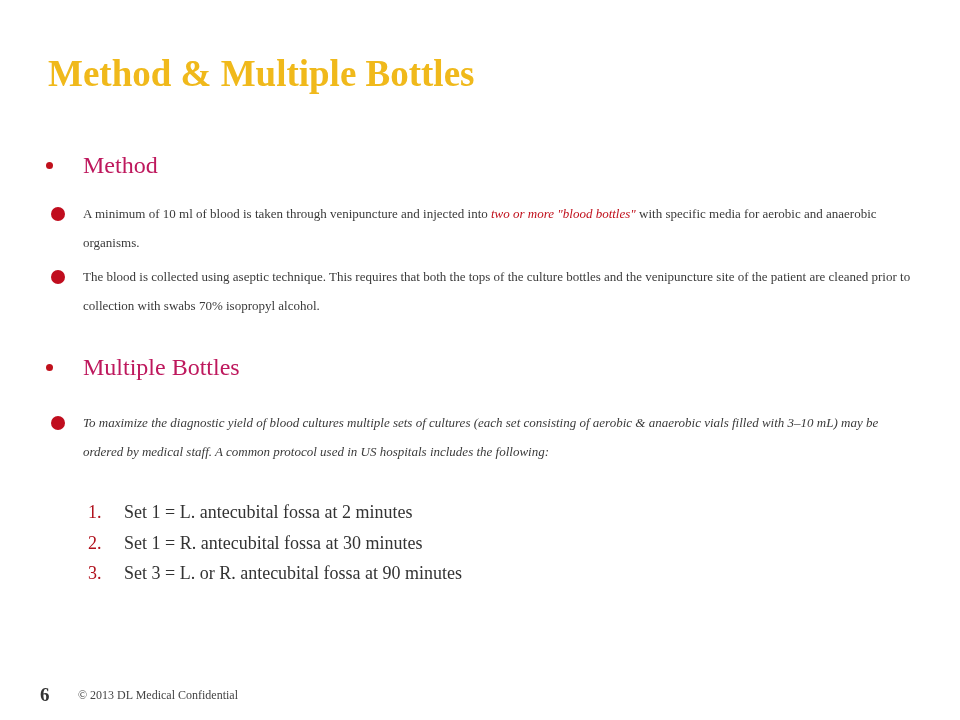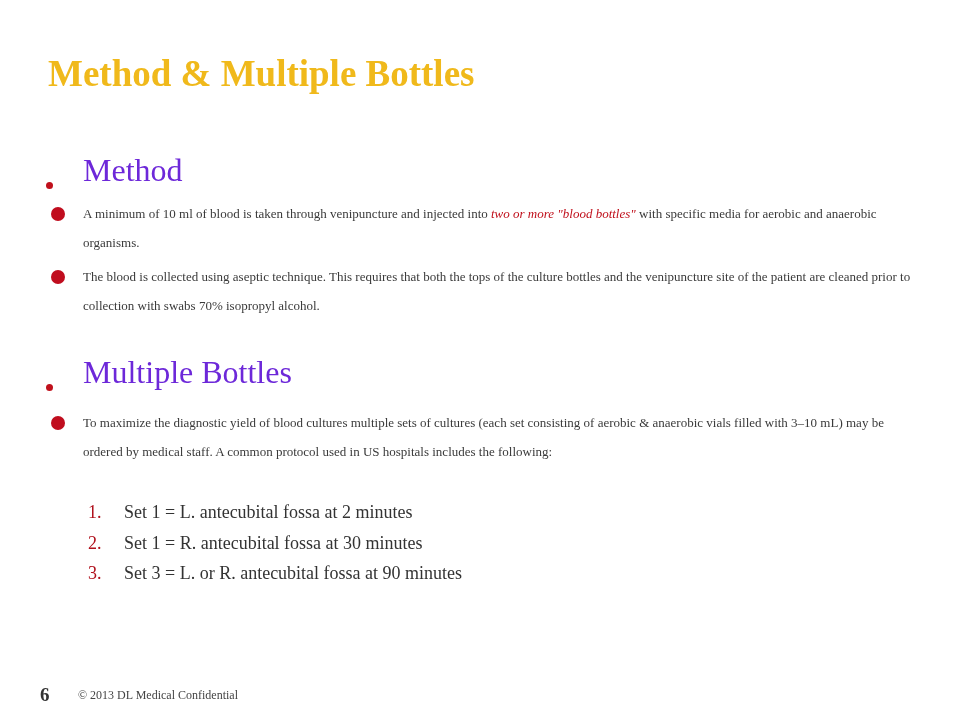--- a/index.html
+++ b/index.html
@@ -1,19 +1,19 @@
 <!DOCTYPE html>
 <html><head>
   <meta charset="utf-8">
   <style>
     html, body { margin:0; padding:0; }
     body { width:960px; height:720px; background:#ffffff; position:relative; overflow:hidden;
       font-family:"Liberation Serif", "DejaVu Serif", serif; color:#3a3a3a; }
     .title { position:absolute; left:48px; top:52px; font-size:37px; font-weight:bold; color:#f0b91b; letter-spacing:0px; }
-    .h1 { position:absolute; left:46px; font-size:32px; color:#6d28d9; display:flex; align-items:flex-end; }
+    .h1 { position:absolute; left:46px; font-size:24px; color:#be185d; display:flex; align-items:center; }
     .h1 .dot { width:7px; height:7px; border-radius:50%; background:#c0101c; margin-right:30px; margin-left:0px; }
     .para { position:absolute; left:48px; width:870px; font-size:13px; line-height:29px; color:#3a3a3a; }
     .para .bigdot { position:absolute; left:3px; top:8px; width:14px; height:14px; border-radius:50%; background:#c00d1e; }
     .para .txt { margin-left:35px; display:block; }
     .red { color:#c0101c; font-style:italic; }
     .num { position:absolute; left:88px; font-size:18px; color:#333; }
     .num .n { color:#b0101c; display:inline-block; width:36px; }
     .footer-page { position:absolute; left:40px; top:684px; font-size:19px; font-weight:bold; color:#333; }
     .footer-copy { position:absolute; left:78px; top:688px; font-size:12px; font-family:Liberation Serif, serif; color:#444; }
   </style>
@@ -36,21 +36,21 @@
   <div class="para" style="top:262px;">
     <span class="bigdot"></span>
     <span class="txt">The blood is collected using aseptic technique. This requires that both the tops of the culture bottles and the venipuncture site of the patient are cleaned prior to collection with swabs 70% isopropyl alcohol.</span>
   </div>
 
   <div class="h1" style="top:354px;">
     <span class="dot"></span>
     <span>Multiple Bottles</span>
   </div>
 
-  <div class="para" style="top:408px;">
+  <div class="para" style="top:408px;font-style:italic;">
     <span class="bigdot"></span>
     <span class="txt">To maximize the diagnostic yield of blood cultures multiple sets of cultures (each set consisting of aerobic &amp; anaerobic vials filled with 3–10 mL) may be ordered by medical staff. A common protocol used in US hospitals includes the following:</span>
   </div>
 
   <div class="num" style="top:502px;">
     <span class="n">1.</span><span>Set 1 = L. antecubital fossa at 2 minutes</span>
   </div>
   <div class="num" style="top:533px;">
     <span class="n">2.</span><span>Set 1 = R. antecubital fossa at 30 minutes</span>
   </div>

